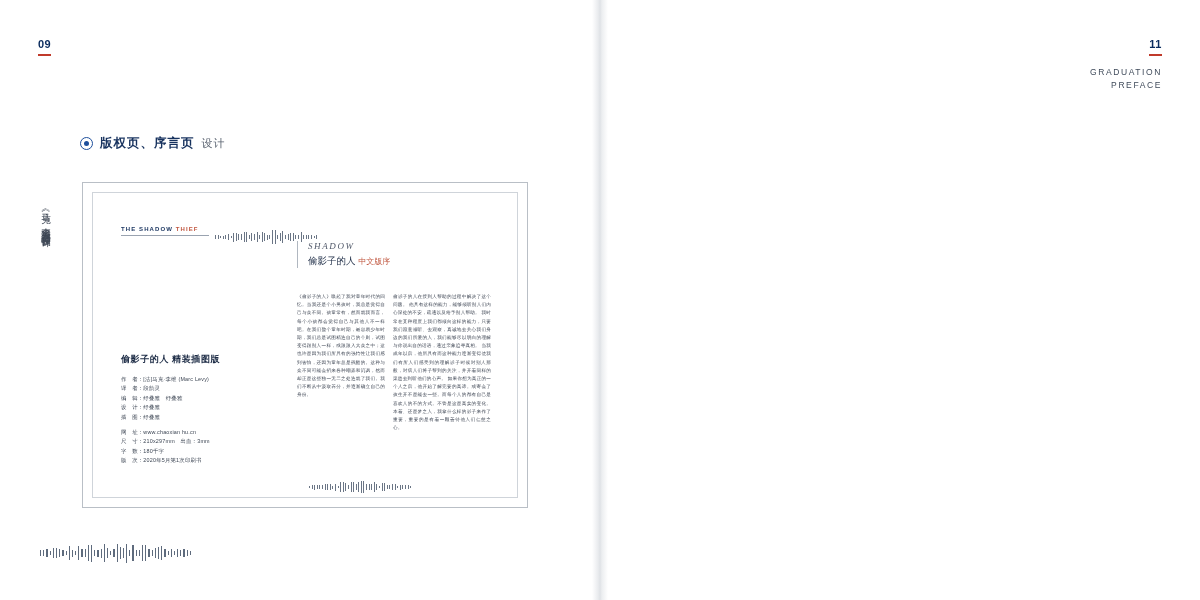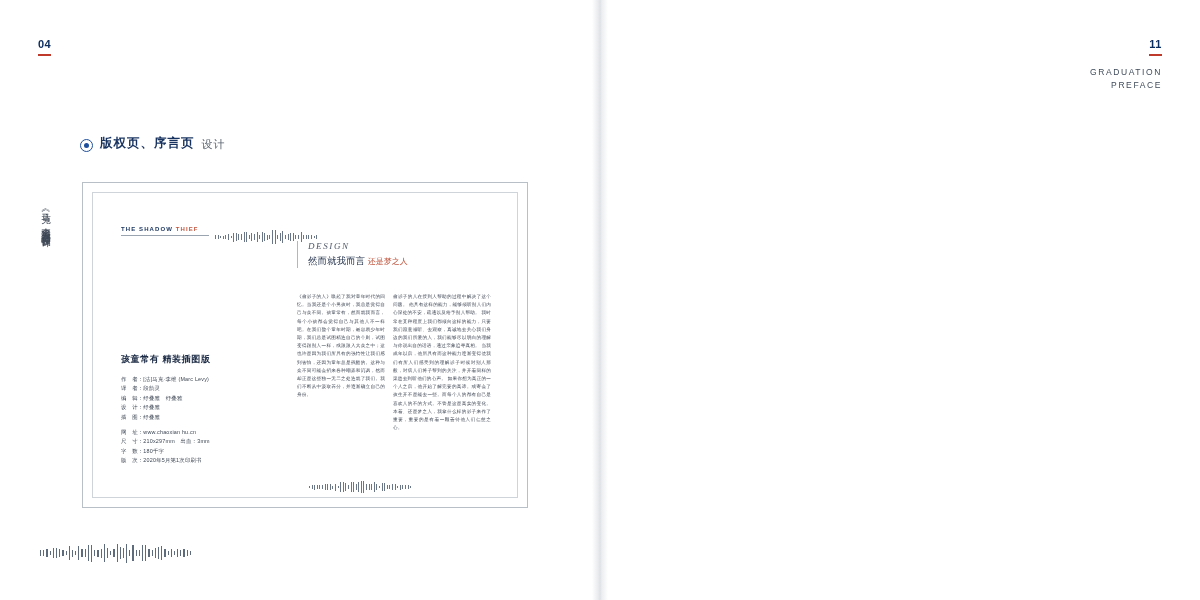--- a/index.html
+++ b/index.html
@@ -76,21 +76,21 @@
     writing-mode: vertical-rl;
     text-orientation: upright;
     height: 230px;
   }
 
   
   .sec-head {
     position: absolute;
     top: 135px;
     display: flex;
-    align-items: flex-end;
+    align-items: center;
     gap: 7px;
   }
   .sec-head .dot {
     width: 13px;
     height: 13px;
     border: 1.6px solid #1e4f9c;
     border-radius: 50%;
     box-sizing: border-box;
     position: relative;
   }
@@ -221,21 +221,21 @@
     height: 22px;
   }
   .bottom-wave i { display: block; width: 1.2px; background: #5e6b7d; }
 </style>
 </head>
 <body>
 
 <div class="page page-left">
 
   <div class="pagenum pagenum-left">
-    <div>04</div>
+    <div>09</div>
     <div class="rule"></div>
   </div>
 
   <div class="spine">《马克·李维系列》书籍装帧设计</div>
 
   <div class="sec-head sec-head-left">
     <span class="dot"></span>
     <span class="t1">版权页、序言页</span>
     <span class="t2">设计</span>
   </div>
@@ -285,39 +285,39 @@
             <i style="height: 3.5px;"></i>
             <i style="height: 9.2px;"></i>
             <i style="height: 4.9px;"></i>
             <i style="height: 3.2px;"></i>
             <i style="height: 4.8px;"></i>
             <i style="height: 3.2px;"></i>
             <i style="height: 2px;"></i>
             <i style="height: 4.3px;"></i>
           </div>
 
-        <div class="colophon-title">孩童常有 精装插图版</div>
+        <div class="colophon-title">偷影子的人 精装插图版</div>
         <div class="colophon-list">
             <div>作　者：[法]马克·李维 (Marc Levy)</div>
             <div>译　者：段韵灵</div>
             <div>编　辑：纾叠雅　纾叠雅</div>
             <div>设　计：纾叠雅</div>
             <div>插　图：纾叠雅</div>
             <div style="height: 6px;"></div>
             <div>网　址：www.chaoxian hu.cn</div>
             <div>尺　寸：210x297mm　出血：3mm</div>
             <div>字　数：180千字</div>
             <div>版　次：2020年5月第1次印刷书</div>
           </div>
 
         <div class="preface-head">
-          <div class="en">DESIGN</div>
+          <div class="en">SHADOW</div>
           <div class="cn">
-            <span>然而就我而言</span>
-            <span class="accent">还是梦之人</span>
+            <span>偷影子的人</span>
+            <span class="accent">中文版序</span>
           </div>
         </div>
 
         <div class="col" style="left:204px; top:100px; width:88px;">《偷影子的人》唤起了我对童年时代的回忆。当我还是个小男孩时，我总是觉得自己与众不同。孩童常有，然而就我而言，每个小孩都会觉得自己与其他人不一样吧。在我们整个童年时期，最容易少年时期，我们总是试图精造自己的个则，试图变得跟别人一样，或跟跟入大众之中；这也许是因为我们所具有的强特性让我们感到害怕，还因为童年总是残酷的。这种与众不同可能会招来各种嘲弄和讥讽，然而却正是这些独一无二之处造就了我们。我们不断从中汲取养分，并逐渐确立自己的身份。</div>
         <div class="col" style="left:300px; top:100px; width:98px;">偷影子的人在接到人帮助的过程中解决了这个问题。
 
 他具有这样的能力，能够倾听别人们内心深处的不安，疏通以及给予别人帮助。
 
 我时常在某种程度上我们都倾向这样的能力，只要我们愿意倾听、去观察，真诚地去关心我们身边的我们所爱的人，我们能够尽以明白的理解与你说出自的话语，通过亲象追寻真相。
 

